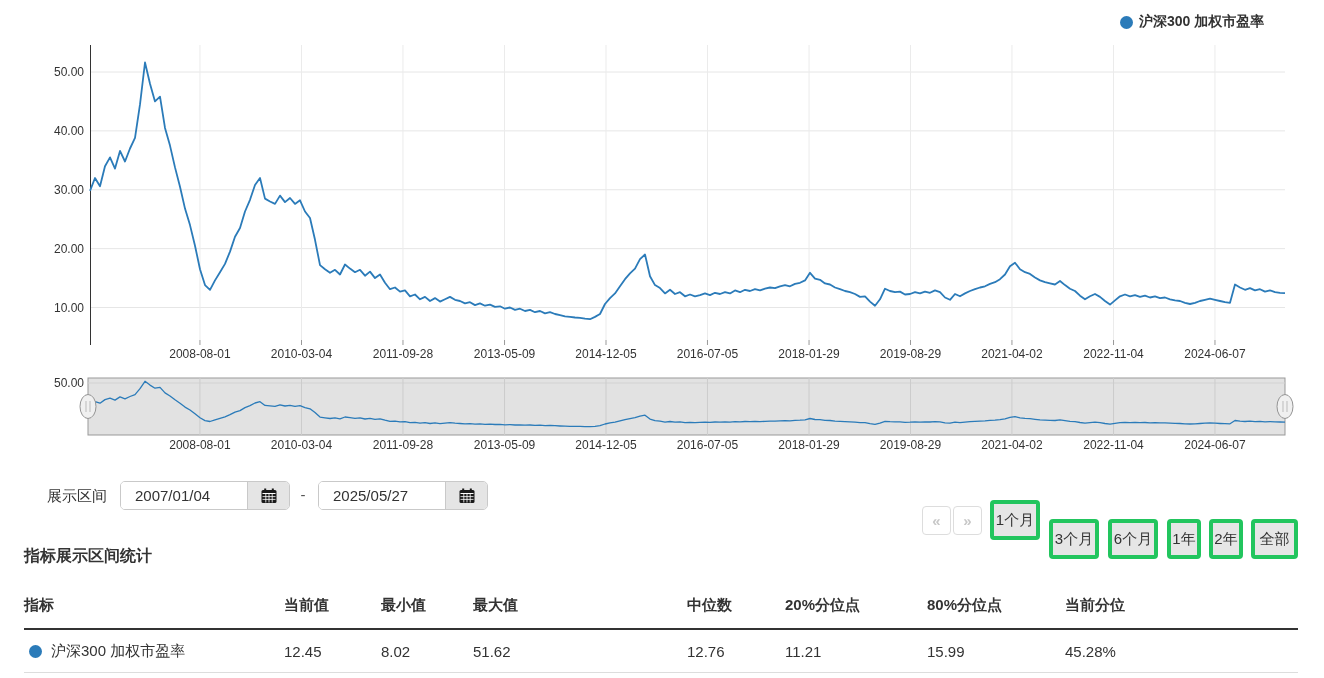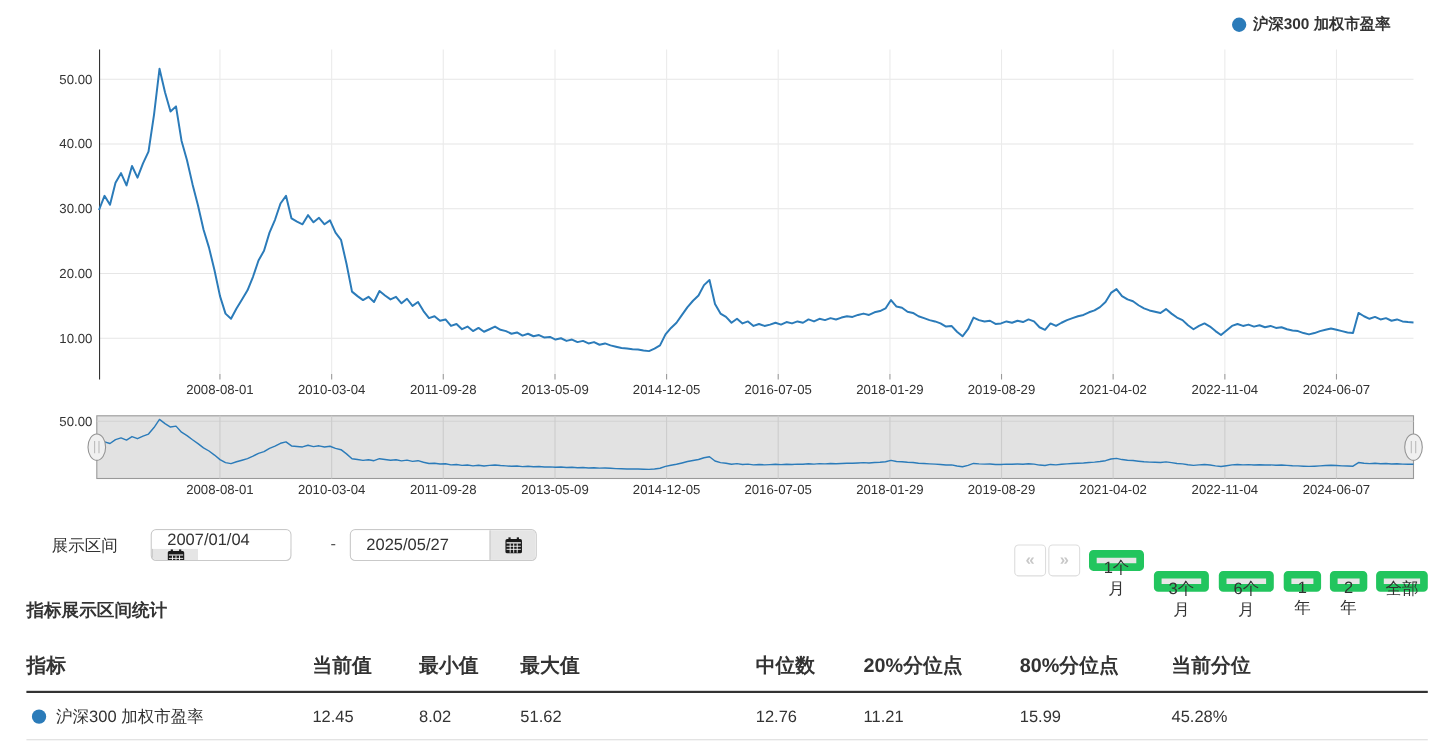--- a/index.html
+++ b/index.html
@@ -19,43 +19,43 @@
   .watermark { position:absolute; left:606px; top:283px; width:116px; text-align:center; pointer-events:none; }
   .wm-cn { font-size:27px; letter-spacing:2px; color:rgba(190,190,190,0.28);
            -webkit-text-stroke:1px #c2c2c2; line-height:30px; }
   .wm-en { font-size:14px; letter-spacing:2px; color:#cccccc; line-height:16px; }
 
   
   .controls { position:absolute; left:0; top:481px; width:1324px; height:30px; font-size:15px; }
   .ctl-label { position:absolute; left:47px; top:6px; color:#333; }
   .input-group { position:absolute; top:0; height:29px; display:inline-flex; align-items:stretch;
                  border:1px solid #c9c9c9; border-radius:5px; background:#fff; overflow:hidden; }
-  .input-group.g1 { left:137px;flex-direction:column; }
+  .input-group.g1 { left:120px; }
   .input-group.g2 { left:318px;justify-content:center; }
   .date-input { border:none; outline:none; width:126px; padding:0 0 0 14px; font-size:15px;
                 color:#333; font-family:inherit; background:#fff; }
   .cal-btn { width:42px; border:none; border-left:1px solid #c9c9c9; background:#e5e5e5;
              display:flex; align-items:center; justify-content:center; cursor:pointer; padding:0; }
   .dash { position:absolute; left:296px; top:5px; width:14px; text-align:center; color:#555; }
   .right-controls { position:absolute; right:26px; top:0; display:flex; align-items:center; }
   .pg-btn { width:29px; height:29px; background:#fff; border:1px solid #ddd; border-radius:4px;
             color:#c8c8c8; font-size:15px; font-weight:bold; line-height:1; cursor:pointer;
             display:flex; align-items:center; justify-content:center; padding:0; font-family:inherit; }
   .pg-btn.prev { margin-right:2px; } .pg-btn.next { margin-right:8px; }
-  .range-btn { height:19px; background:#e6e6e6; border:7px solid #22c55e; border-radius:4px;
+  .range-btn { height:40px; background:#e6e6e6; border:4px solid #22c55e; border-radius:4px;
                color:#333; font-size:15px; cursor:pointer; padding:0; font-family:inherit; }
   .range-btn + .range-btn { margin-left:9px;margin-top:38px; }
   .range-btn.w-m { width:50px; } .range-btn.w-y { width:34px; margin-left:9px; } .range-btn.w-all { width:47px; margin-left:8px; }
   .range-btn.w-y + .range-btn.w-y { margin-left:8px; }
 
   
   .stats { position:absolute; left:24px; top:544px; width:1274px; }
   .stats h2 { margin:0 0 14px 0; font-size:16px; font-weight:bold; color:#333; line-height:24px; }
   .trow { display:grid; grid-template-columns:260px 97px 92px 214px 98px 142px 138px 1fr; align-items:center; }
-  .thead { height:48px; border-bottom:2px solid #333; font-weight:bold; font-size:18px; }
+  .thead { height:48px; border-bottom:2px solid #333; font-weight:bold; font-size:15px; }
   .tdata { height:43px; border-bottom:1px solid #ddd; font-size:15px; }
   .cell-name { display:flex; align-items:center; gap:9px; }
   .row-dot { width:13px; height:13px; border-radius:50%; background:#2b7bb9; margin-left:5px; flex:0 0 auto; }
 </style>
 </head>
 <body>
 
 <div id="app">
 
 

